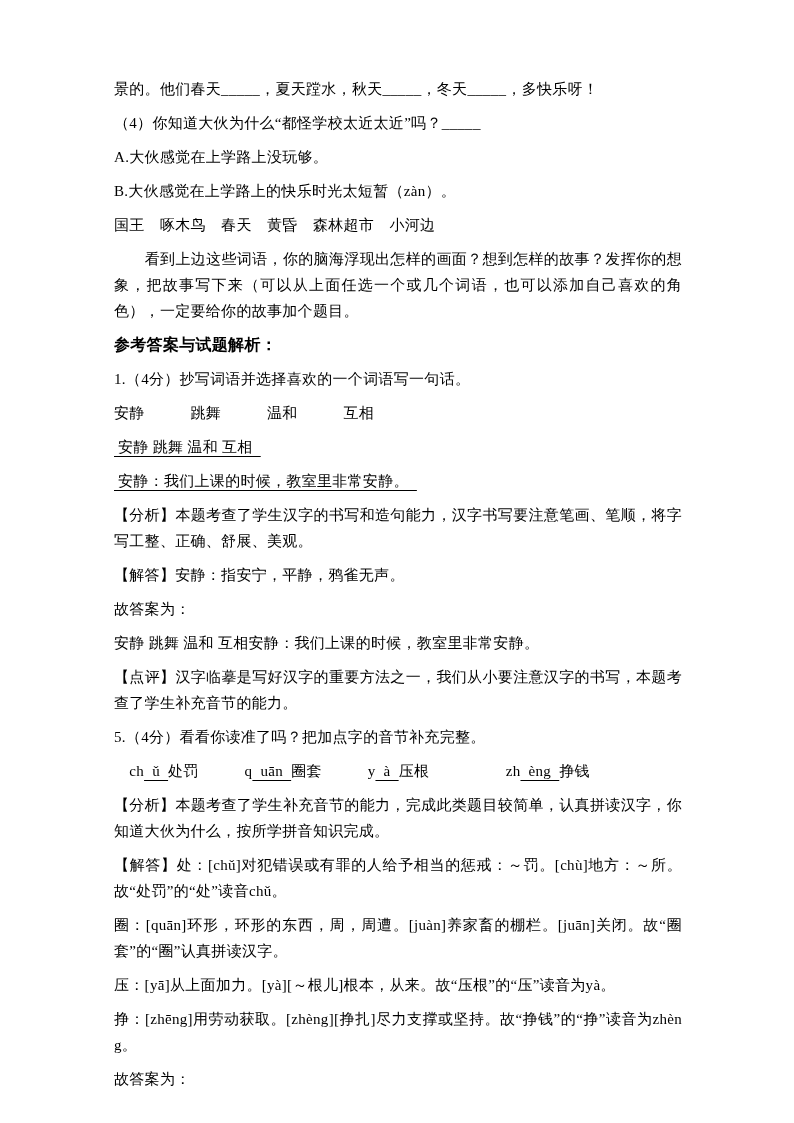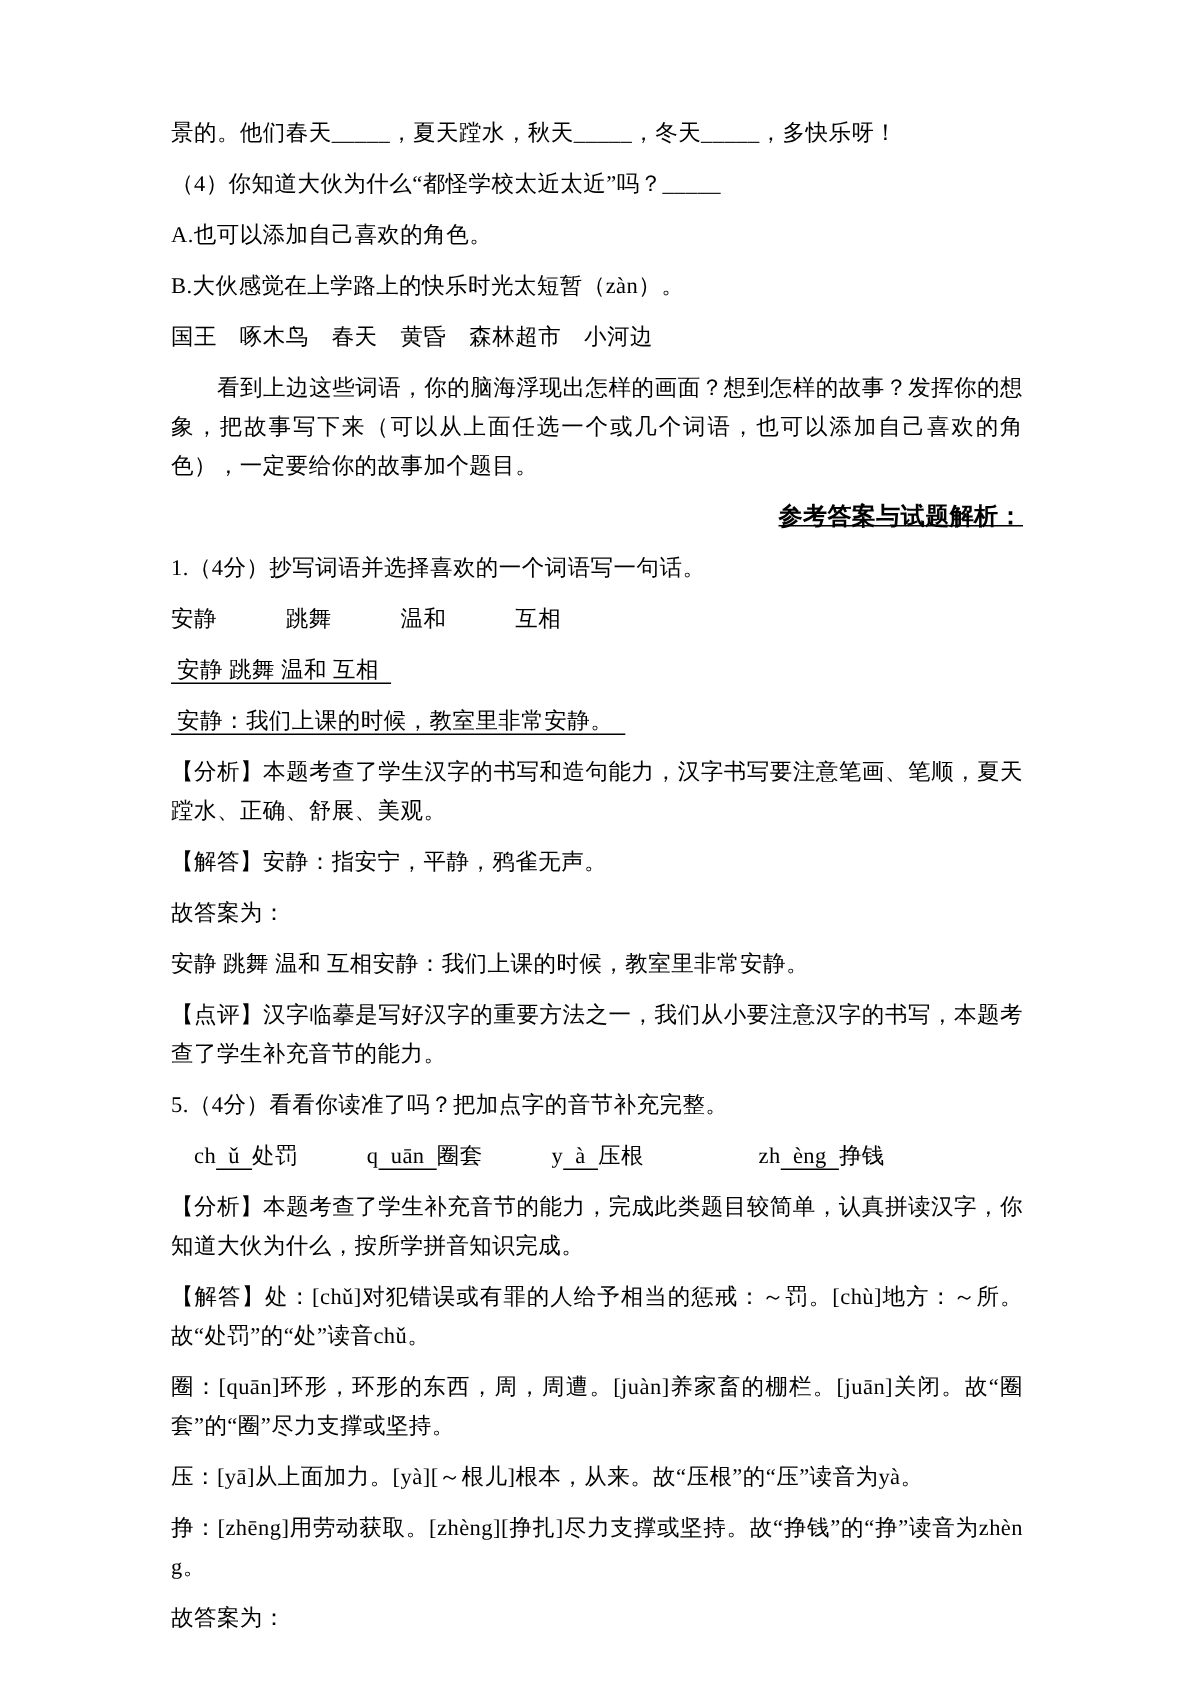--- a/index.html
+++ b/index.html
@@ -22,55 +22,54 @@
   }
   p.para {
     margin: 0 0 8px 0;
     font-size: 15px;
     line-height: 26px;
     text-align: justify;
     letter-spacing: 0.3px;
     word-break: break-all;
   }
   p.para.center {
-    text-align: right;
-    text-decoration: underline;
+    text-align: left;
   }
   p.para.bold {
     font-weight: bold;
     font-size: 16px;
   }
   span.u {
     text-decoration: underline;
     text-underline-offset: 4px;
   }
 </style>
 </head>
 <body>
 
 <div class="page">
   <div id="doc">
       <p class="para"><span>景的。他们春天_____，夏天蹚水，秋天_____，冬天_____，多快乐呀！</span></p>
       <p class="para"><span>（4）你知道大伙为什么“都怪学校太近太近”吗？_____</span></p>
-      <p class="para"><span>A.也可以添加自己喜欢的角色。</span></p>
+      <p class="para"><span>A.大伙感觉在上学路上没玩够。</span></p>
       <p class="para"><span>B.大伙感觉在上学路上的快乐时光太短暂（zàn）。</span></p>
       <p class="para"><span>国王　啄木鸟　春天　黄昏　森林超市　小河边</span></p>
       <p class="para"><span>　　看到上边这些词语，你的脑海浮现出怎样的画面？想到怎样的故事？发挥你的想象，把故事写下来（可以从上面任选一个或几个词语，也可以添加自己喜欢的角色），一定要给你的故事加个题目。</span></p>
       <p class="para center bold"><span>参考答案与试题解析：</span></p>
       <p class="para"><span>1.（4分）抄写词语并选择喜欢的一个词语写一句话。</span></p>
       <p class="para"><span>安静　　　跳舞　　　温和　　　互相</span></p>
       <p class="para"><span class="u">&nbsp;安静 跳舞 温和 互相&nbsp;&nbsp;</span></p>
       <p class="para"><span class="u">&nbsp;安静：我们上课的时候，教室里非常安静。&nbsp;&nbsp;</span></p>
-      <p class="para"><span>【分析】本题考查了学生汉字的书写和造句能力，汉字书写要注意笔画、笔顺，夏天蹚水、正确、舒展、美观。</span></p>
+      <p class="para"><span>【分析】本题考查了学生汉字的书写和造句能力，汉字书写要注意笔画、笔顺，将字写工整、正确、舒展、美观。</span></p>
       <p class="para"><span>【解答】安静：指安宁，平静，鸦雀无声。</span></p>
       <p class="para"><span>故答案为：</span></p>
       <p class="para"><span>安静 跳舞 温和 互相安静：我们上课的时候，教室里非常安静。</span></p>
       <p class="para"><span>【点评】汉字临摹是写好汉字的重要方法之一，我们从小要注意汉字的书写，本题考查了学生补充音节的能力。</span></p>
       <p class="para"><span>5.（4分）看看你读准了吗？把加点字的音节补充完整。</span></p>
       <p class="para"><span>　ch</span><span class="u">&nbsp;&nbsp;ǔ&nbsp;&nbsp;</span><span>处罚　　　q</span><span class="u">&nbsp;&nbsp;uān&nbsp;&nbsp;</span><span>圈套　　　y</span><span class="u">&nbsp;&nbsp;à&nbsp;&nbsp;</span><span>压根　　　　　zh</span><span class="u">&nbsp;&nbsp;èng&nbsp;&nbsp;</span><span>挣钱</span></p>
       <p class="para"><span>【分析】本题考查了学生补充音节的能力，完成此类题目较简单，认真拼读汉字，你知道大伙为什么，按所学拼音知识完成。</span></p>
       <p class="para"><span>【解答】处：[chǔ]对犯错误或有罪的人给予相当的惩戒：～罚。[chù]地方：～所。故“处罚”的“处”读音chǔ。</span></p>
-      <p class="para"><span>圈：[quān]环形，环形的东西，周，周遭。[juàn]养家畜的棚栏。[juān]关闭。故“圈套”的“圈”尽力支撑或坚持。</span></p>
+      <p class="para"><span>圈：[quān]环形，环形的东西，周，周遭。[juàn]养家畜的棚栏。[juān]关闭。故“圈套”的“圈”认真拼读汉字。</span></p>
       <p class="para"><span>压：[yā]从上面加力。[yà][～根儿]根本，从来。故“压根”的“压”读音为yà。</span></p>
       <p class="para"><span>挣：[zhēng]用劳动获取。[zhèng][挣扎]尽力支撑或坚持。故“挣钱”的“挣”读音为zhèng。</span></p>
       <p class="para"><span>故答案为：</span></p>
     </div>
 </div>
 
 </body></html>

